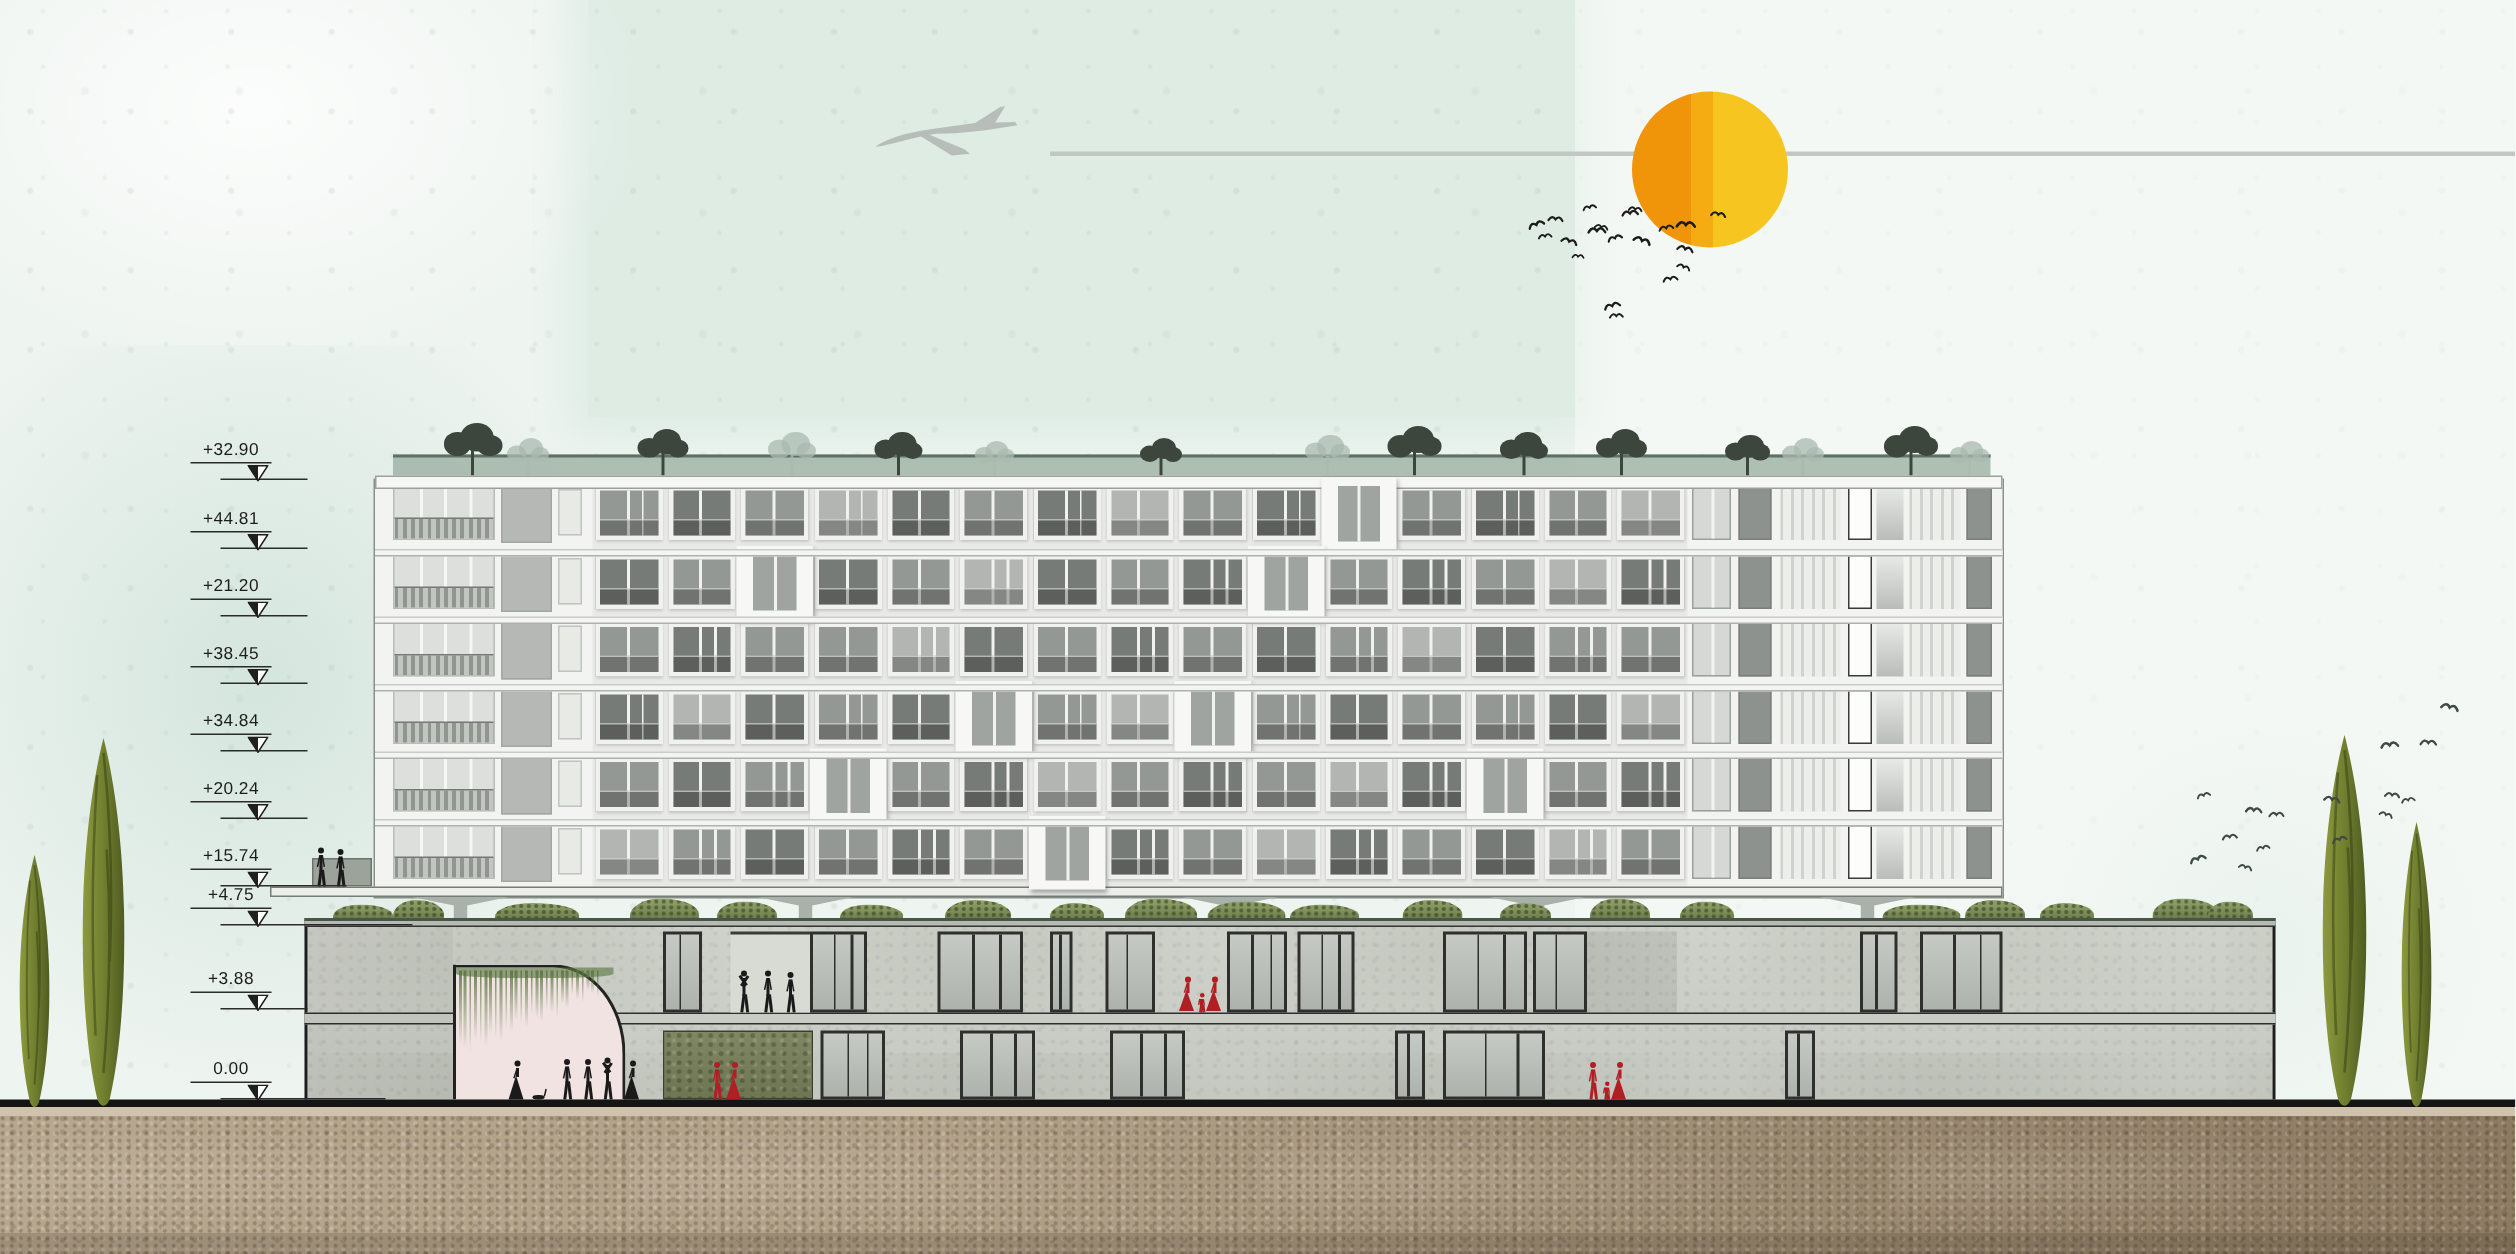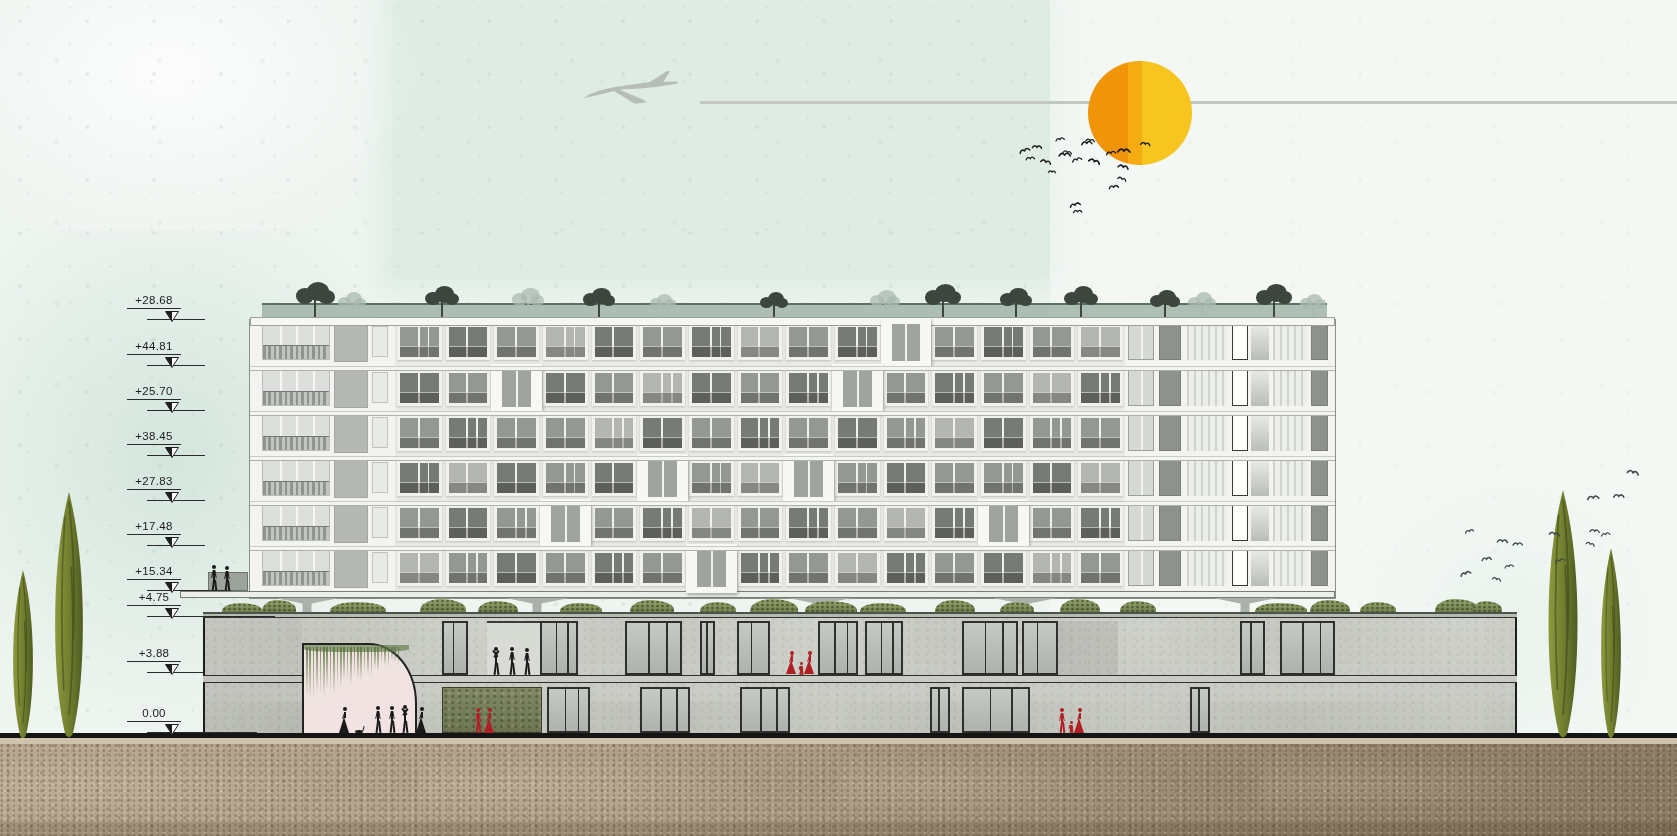--- a/index.html
+++ b/index.html
@@ -1102,75 +1102,75 @@
         </svg></div>
     </div>
   <div class="abs" id="levels" style="left:0;top:0;">
       <div style="position: absolute; left: 0px; top: 0px;">
         <div style="position: absolute; left: 147px; top: 318.5px; width: 58px; height: 1.5px; background: rgb(43, 43, 43);"></div>
         <div style="position: absolute; left: 127px; top: 308px; width: 54px; height: 1.3px; background: rgb(43, 43, 43);"></div>
         <div style="position: absolute; left: 165px; top: 308px; width: 14px; height: 11px;"><svg width="14" height="11" viewBox="0 0 14 11">
             <polygon points="0.5,0.5 13.5,0.5 7,10.5" fill="#ffffff" stroke="#1f1f1f" stroke-width="1"></polygon>
             <polygon points="0.5,0.5 7,0.5 7,10.5" fill="#1f1f1f"></polygon>
           </svg></div>
-        <div style="position: absolute; left: 118px; top: 294px; width: 72px; height: 13px; font: 11.5px &quot;Liberation Sans&quot;, sans-serif; color: rgb(28, 28, 28); text-align: center; letter-spacing: 0.3px;">+28.68</div>
+        <div style="position: absolute; left: 118px; top: 294px; width: 72px; height: 13px; font: 11.5px &quot;Liberation Sans&quot;, sans-serif; color: rgb(28, 28, 28); text-align: center; letter-spacing: 0.3px;">+32.90</div>
       </div>
       <div style="position: absolute; left: 0px; top: 0px;">
         <div style="position: absolute; left: 147px; top: 364.5px; width: 58px; height: 1.5px; background: rgb(43, 43, 43);"></div>
         <div style="position: absolute; left: 127px; top: 354px; width: 54px; height: 1.3px; background: rgb(43, 43, 43);"></div>
         <div style="position: absolute; left: 165px; top: 354px; width: 14px; height: 11px;"><svg width="14" height="11" viewBox="0 0 14 11">
             <polygon points="0.5,0.5 13.5,0.5 7,10.5" fill="#ffffff" stroke="#1f1f1f" stroke-width="1"></polygon>
             <polygon points="0.5,0.5 7,0.5 7,10.5" fill="#1f1f1f"></polygon>
           </svg></div>
         <div style="position: absolute; left: 118px; top: 340px; width: 72px; height: 13px; font: 11.5px &quot;Liberation Sans&quot;, sans-serif; color: rgb(28, 28, 28); text-align: center; letter-spacing: 0.3px;">+44.81</div>
       </div>
       <div style="position: absolute; left: 0px; top: 0px;">
         <div style="position: absolute; left: 147px; top: 409.5px; width: 58px; height: 1.5px; background: rgb(43, 43, 43);"></div>
         <div style="position: absolute; left: 127px; top: 399px; width: 54px; height: 1.3px; background: rgb(43, 43, 43);"></div>
         <div style="position: absolute; left: 165px; top: 399px; width: 14px; height: 11px;"><svg width="14" height="11" viewBox="0 0 14 11">
             <polygon points="0.5,0.5 13.5,0.5 7,10.5" fill="#ffffff" stroke="#1f1f1f" stroke-width="1"></polygon>
             <polygon points="0.5,0.5 7,0.5 7,10.5" fill="#1f1f1f"></polygon>
           </svg></div>
-        <div style="position: absolute; left: 118px; top: 385px; width: 72px; height: 13px; font: 11.5px &quot;Liberation Sans&quot;, sans-serif; color: rgb(28, 28, 28); text-align: center; letter-spacing: 0.3px;">+25.70</div>
+        <div style="position: absolute; left: 118px; top: 385px; width: 72px; height: 13px; font: 11.5px &quot;Liberation Sans&quot;, sans-serif; color: rgb(28, 28, 28); text-align: center; letter-spacing: 0.3px;">+21.20</div>
       </div>
       <div style="position: absolute; left: 0px; top: 0px;">
         <div style="position: absolute; left: 147px; top: 454.5px; width: 58px; height: 1.5px; background: rgb(43, 43, 43);"></div>
         <div style="position: absolute; left: 127px; top: 444px; width: 54px; height: 1.3px; background: rgb(43, 43, 43);"></div>
         <div style="position: absolute; left: 165px; top: 444px; width: 14px; height: 11px;"><svg width="14" height="11" viewBox="0 0 14 11">
             <polygon points="0.5,0.5 13.5,0.5 7,10.5" fill="#ffffff" stroke="#1f1f1f" stroke-width="1"></polygon>
             <polygon points="0.5,0.5 7,0.5 7,10.5" fill="#1f1f1f"></polygon>
           </svg></div>
         <div style="position: absolute; left: 118px; top: 430px; width: 72px; height: 13px; font: 11.5px &quot;Liberation Sans&quot;, sans-serif; color: rgb(28, 28, 28); text-align: center; letter-spacing: 0.3px;">+38.45</div>
       </div>
       <div style="position: absolute; left: 0px; top: 0px;">
         <div style="position: absolute; left: 147px; top: 499.5px; width: 58px; height: 1.5px; background: rgb(43, 43, 43);"></div>
         <div style="position: absolute; left: 127px; top: 489px; width: 54px; height: 1.3px; background: rgb(43, 43, 43);"></div>
         <div style="position: absolute; left: 165px; top: 489px; width: 14px; height: 11px;"><svg width="14" height="11" viewBox="0 0 14 11">
             <polygon points="0.5,0.5 13.5,0.5 7,10.5" fill="#ffffff" stroke="#1f1f1f" stroke-width="1"></polygon>
             <polygon points="0.5,0.5 7,0.5 7,10.5" fill="#1f1f1f"></polygon>
           </svg></div>
-        <div style="position: absolute; left: 118px; top: 475px; width: 72px; height: 13px; font: 11.5px &quot;Liberation Sans&quot;, sans-serif; color: rgb(28, 28, 28); text-align: center; letter-spacing: 0.3px;">+27.83</div>
+        <div style="position: absolute; left: 118px; top: 475px; width: 72px; height: 13px; font: 11.5px &quot;Liberation Sans&quot;, sans-serif; color: rgb(28, 28, 28); text-align: center; letter-spacing: 0.3px;">+34.84</div>
       </div>
       <div style="position: absolute; left: 0px; top: 0px;">
         <div style="position: absolute; left: 147px; top: 544.5px; width: 58px; height: 1.5px; background: rgb(43, 43, 43);"></div>
         <div style="position: absolute; left: 127px; top: 534px; width: 54px; height: 1.3px; background: rgb(43, 43, 43);"></div>
         <div style="position: absolute; left: 165px; top: 534px; width: 14px; height: 11px;"><svg width="14" height="11" viewBox="0 0 14 11">
             <polygon points="0.5,0.5 13.5,0.5 7,10.5" fill="#ffffff" stroke="#1f1f1f" stroke-width="1"></polygon>
             <polygon points="0.5,0.5 7,0.5 7,10.5" fill="#1f1f1f"></polygon>
           </svg></div>
-        <div style="position: absolute; left: 118px; top: 520px; width: 72px; height: 13px; font: 11.5px &quot;Liberation Sans&quot;, sans-serif; color: rgb(28, 28, 28); text-align: center; letter-spacing: 0.3px;">+17.48</div>
+        <div style="position: absolute; left: 118px; top: 520px; width: 72px; height: 13px; font: 11.5px &quot;Liberation Sans&quot;, sans-serif; color: rgb(28, 28, 28); text-align: center; letter-spacing: 0.3px;">+20.24</div>
       </div>
       <div style="position: absolute; left: 0px; top: 0px;">
         <div style="position: absolute; left: 147px; top: 589.5px; width: 84px; height: 1.5px; background: rgb(43, 43, 43);"></div>
         <div style="position: absolute; left: 127px; top: 579px; width: 54px; height: 1.3px; background: rgb(43, 43, 43);"></div>
         <div style="position: absolute; left: 165px; top: 579px; width: 14px; height: 11px;"><svg width="14" height="11" viewBox="0 0 14 11">
             <polygon points="0.5,0.5 13.5,0.5 7,10.5" fill="#ffffff" stroke="#1f1f1f" stroke-width="1"></polygon>
             <polygon points="0.5,0.5 7,0.5 7,10.5" fill="#1f1f1f"></polygon>
           </svg></div>
-        <div style="position: absolute; left: 118px; top: 565px; width: 72px; height: 13px; font: 11.5px &quot;Liberation Sans&quot;, sans-serif; color: rgb(28, 28, 28); text-align: center; letter-spacing: 0.3px;">+15.34</div>
+        <div style="position: absolute; left: 118px; top: 565px; width: 72px; height: 13px; font: 11.5px &quot;Liberation Sans&quot;, sans-serif; color: rgb(28, 28, 28); text-align: center; letter-spacing: 0.3px;">+15.74</div>
       </div>
       <div style="position: absolute; left: 0px; top: 0px;">
         <div style="position: absolute; left: 147px; top: 615.5px; width: 128px; height: 1.5px; background: rgb(43, 43, 43);"></div>
         <div style="position: absolute; left: 127px; top: 605px; width: 54px; height: 1.3px; background: rgb(43, 43, 43);"></div>
         <div style="position: absolute; left: 165px; top: 605px; width: 14px; height: 11px;"><svg width="14" height="11" viewBox="0 0 14 11">
             <polygon points="0.5,0.5 13.5,0.5 7,10.5" fill="#ffffff" stroke="#1f1f1f" stroke-width="1"></polygon>
             <polygon points="0.5,0.5 7,0.5 7,10.5" fill="#1f1f1f"></polygon>
           </svg></div>
         <div style="position: absolute; left: 118px; top: 591px; width: 72px; height: 13px; font: 11.5px &quot;Liberation Sans&quot;, sans-serif; color: rgb(28, 28, 28); text-align: center; letter-spacing: 0.3px;">+4.75</div>
       </div>

